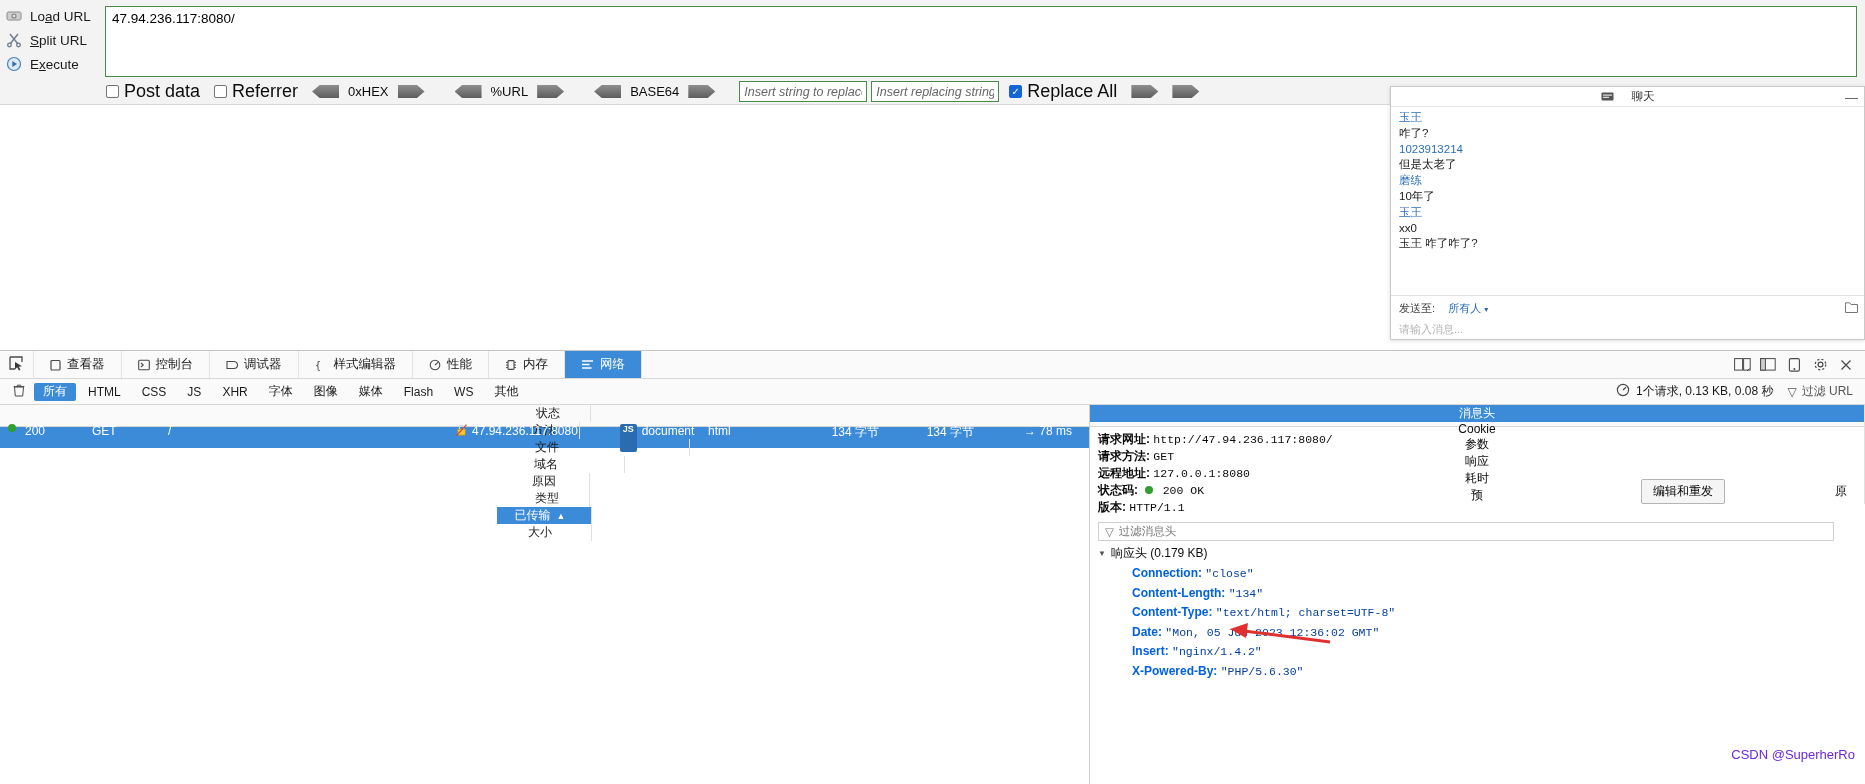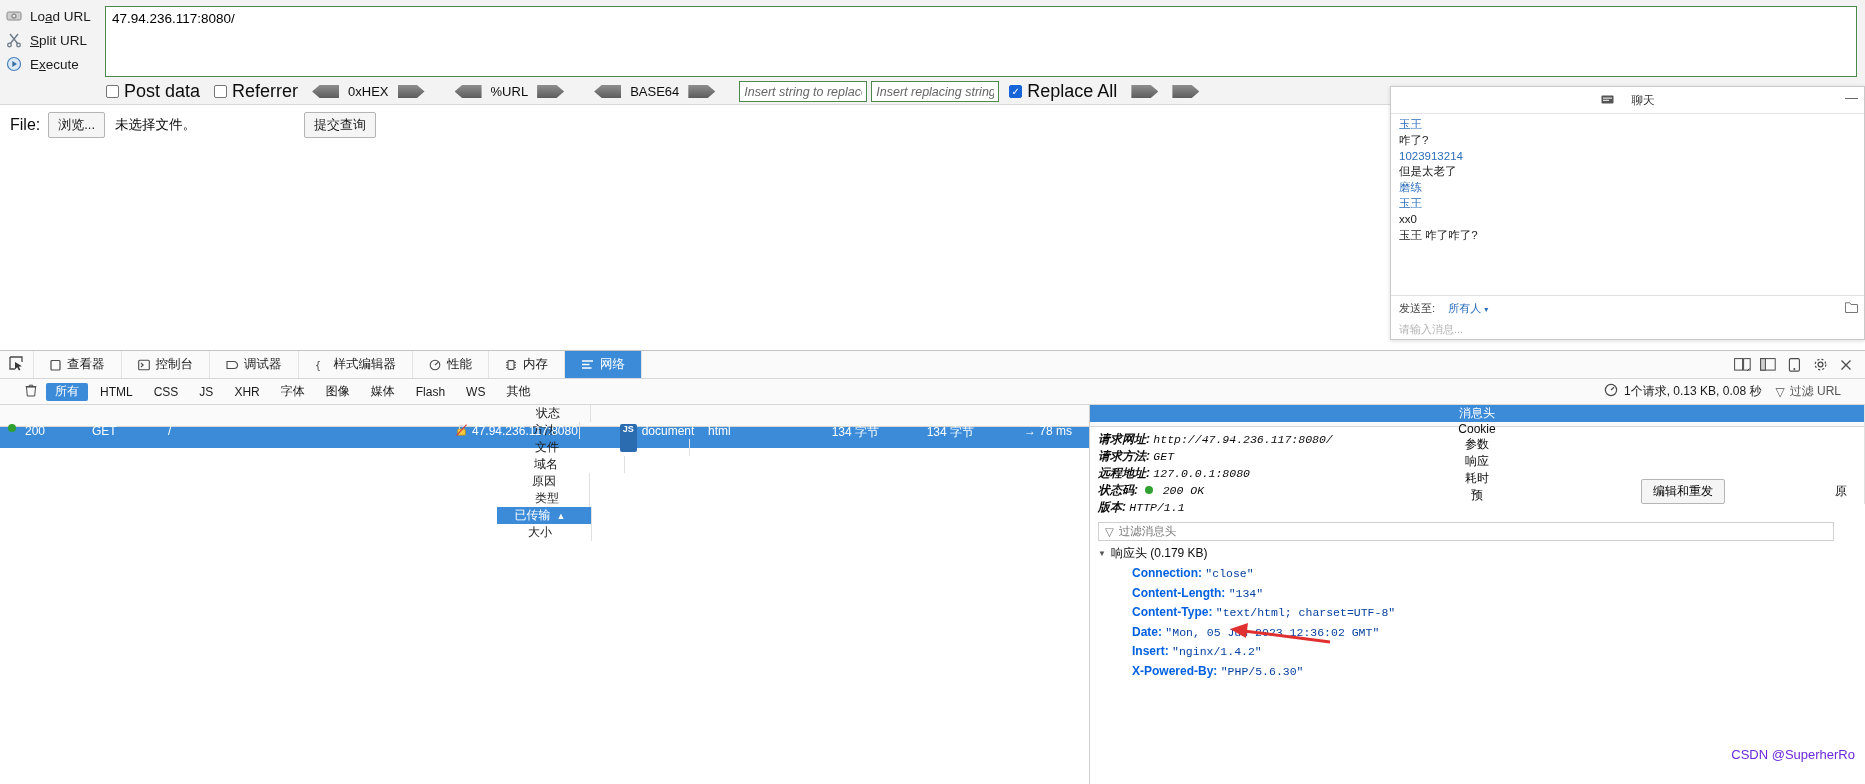--- a/index.html
+++ b/index.html
@@ -103,21 +103,21 @@
 
   
   .chat {
     position: absolute; left: 1390px; top: 86px; width: 475px; height: 254px;
     background: #ffffff;
     border: 1px solid #c9c9c9;
     box-shadow: 0 1px 4px rgba(0,0,0,.14);
     display: flex; flex-direction: column;
   }
   .chat-head {
-    height: 27px; display: flex; align-items: center; justify-content: center;
+    height: 20px; display: flex; align-items: center; justify-content: center;
     position: relative; border-bottom: 1px solid #e4e4e4;
     font-size: 11.5px; color: #333; gap: 13px;
   }
   .chat-head .bubble-ic { margin-right: 5px; display: inline-flex; }
   .chat-head .minimize {
     position: absolute; right: 6px; top: 3px; font-size: 13px; color: #555;
   }
   .chat-body { flex: 1; padding: 3px 8px; overflow: hidden; }
   .c-name { color: #2a6ebb; font-size: 11.5px; line-height: 15.8px; }
   .c-msg  { color: #1a1a1a; font-size: 11.5px; line-height: 15.8px; }
@@ -155,21 +155,21 @@
   .dt-tab.sel { background: #3b8bd9; color: #fff; }
   .dt-tabbar-right {
     margin-left: auto; display: flex; align-items: center; padding-right: 6px;
   }
   .dt-tabbar-right .tbi {
     width: 26px; height: 26px; display: flex; align-items: center; justify-content: center;
   }
 
   .dt-filterbar {
     height: 26px; display: flex; align-items: center;
-    background: #fafafa; border-bottom: 1px solid #d7d7d7; padding: 0 16px;
+    background: #fafafa; border-bottom: 1px solid #d7d7d7; padding: 0 4px;
   }
   .f-trash { width: 30px; display: flex; align-items: center; justify-content: center; }
   .f-btn {
     height: 18px; padding: 0 9px; margin-right: 3px;
     display: inline-flex; align-items: center; justify-content: center;
     border-radius: 2px; font-size: 12px; color: #1a1a1a;
     background: transparent; cursor: default; white-space: nowrap;
   }
   .f-btn.sel { background: #3b8bd9; color: #fff; }
   .f-right { margin-left: auto; display: flex; align-items: center; gap: 14px; padding-right: 8px; }
@@ -211,21 +211,21 @@
 
   
   .dt-detail { flex: 1; display: flex; flex-direction: column; background: #fff; }
   .det-tabs { display: flex; height: 22px; background: #fafafa; border-bottom: 1px solid #d7d7d7; flex-direction: column; }
   .det-tab {
     padding: 0 26px; display: flex; align-items: center; justify-content: center;
     font-size: 12px; border-right: 1px solid #e0e0e0; white-space: nowrap; cursor: default;
   }
   .det-tab.sel { background: #3b8bd9; color: #fff; }
   .det-body { flex: 1; overflow: hidden; padding: 4px 0 0 8px; position: relative; }
-  .kv { font-size: 12px; line-height: 17px; white-space: nowrap; font-style: italic; }
+  .kv { font-size: 12px; line-height: 17px; white-space: nowrap; }
   .kv b { font-weight: bold; color: #0c0c0d; }
   .kv .mono { font-family: "Liberation Mono", "DejaVu Sans Mono", monospace; font-size: 11.5px; }
   .status-ok { color: #0c0c0d; }
   .btn-resend {
     position: absolute; right: 140px; top: 52px;
     border: 1px solid #b5b5b5; background: #f5f5f5; border-radius: 2px;
     font-size: 12px; padding: 3px 11px;
   }
   .lbl-raw { position: absolute; right: 18px; top: 56px; font-size: 12px; }
   .det-filter {
@@ -323,28 +323,20 @@
         <span>Replace All</span>
       </label>
       <span class="arrgrp">
         <span class="arrow-r"></span>
         <span style="display:inline-block;width:14px"></span>
         <span class="arrow-r"></span>
       </span>
     </div>
   </div>
 
-  <div class="filerow">
-    <span class="filelabel">File:</span>
-    <button class="btn-std">浏览...</button>
-    <span class="filename">未选择文件。</span>
-    <span class="submit-wrap">
-      <button class="btn-std">提交查询</button>
-    </span>
-  </div>
 
   <div class="pagebody">
     <span class="cursor-arrow">
       <svg width="12" height="18" viewBox="0 0 12 18">
         <path d="M1 0 L1 14 L4.4 10.8 L6.6 16 L8.8 15.1 L6.6 10 L10.6 10 Z" fill="#ffffff" stroke="#555" stroke-width="1"></path>
       </svg>
     </span>
   </div>
 
   <div class="chat">
@@ -358,20 +350,21 @@
       </span>
       <span>聊天</span>
       <span class="minimize">—</span>
     </div>
     <div class="chat-body">
       <div class="c-name">玉王</div>
       <div class="c-msg">咋了?</div>
       <div class="c-name">1023913214</div>
       <div class="c-msg">但是太老了</div>
       <div class="c-name">磨练</div>
+      <div class="c-msg">10年了</div>
       <div class="c-name">玉王</div>
       <div class="c-msg">xx0</div>
       <div class="c-msg">玉王 咋了咋了?</div>
     </div>
     <div class="chat-foot">
       <div class="to">
         <span>发送至:</span>
         <b>所有人</b>
         <span class="caret">▾</span>
       </div>

